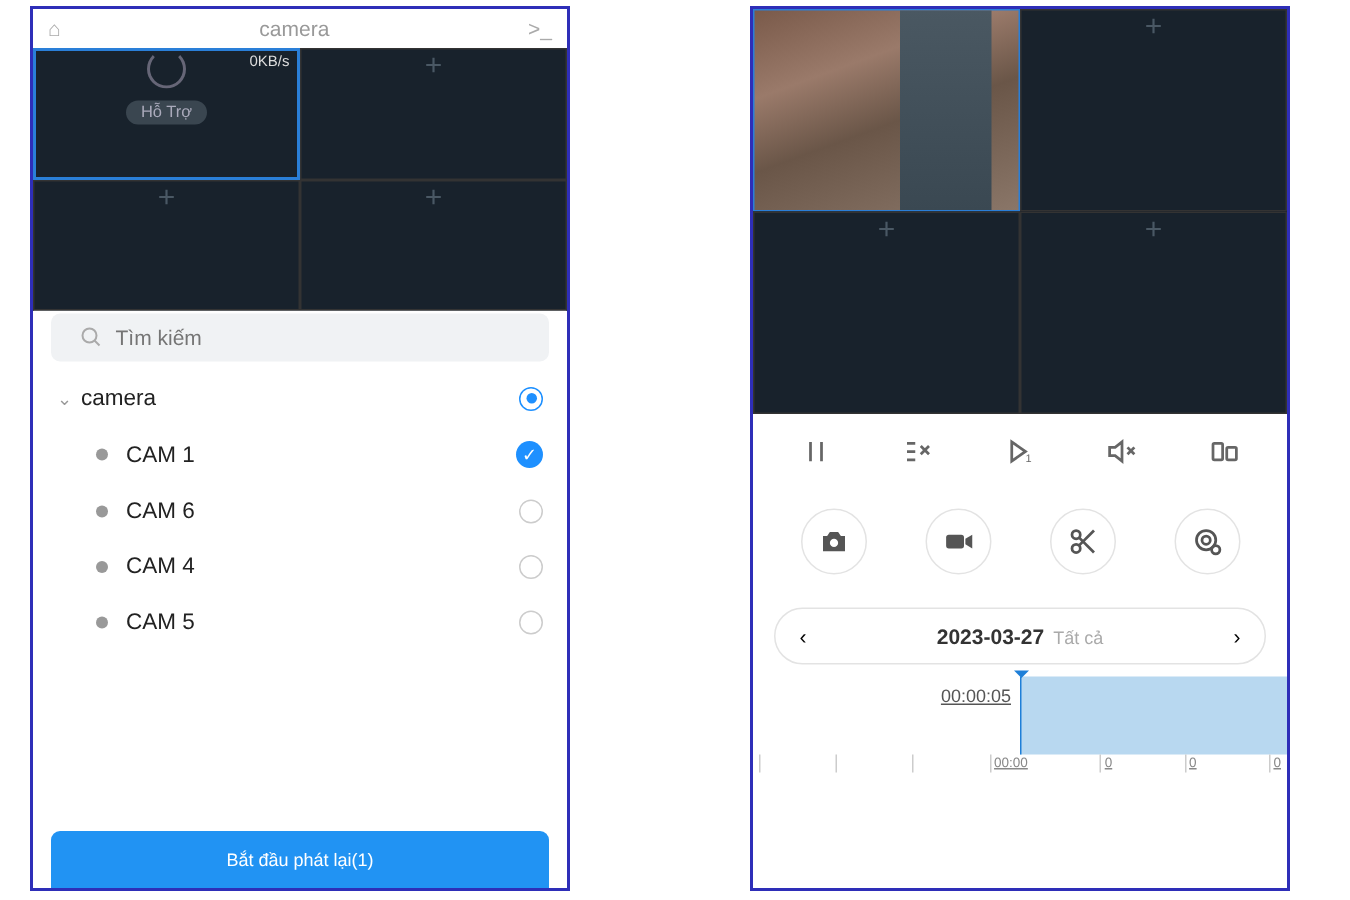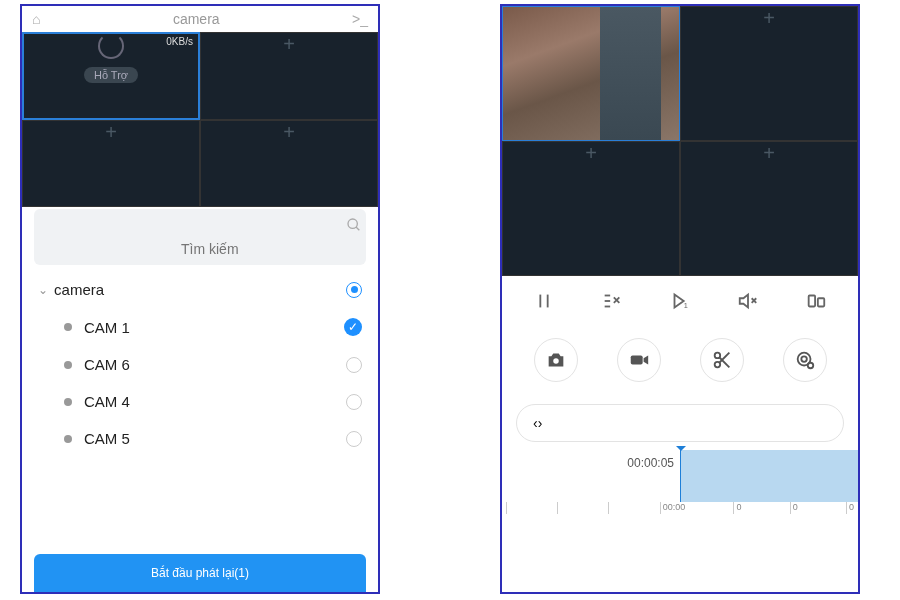--- a/index.html
+++ b/index.html
@@ -11,45 +11,45 @@
 .quad.q1 { height: 175px; }
 .quad.q2 { height: 270px; }
 .cell { border: 1px solid #333; background: #18222c; display: flex; flex-direction: column; align-items: center; position: relative; }
 .cell.sel { outline: 2px solid #2a7fd8; outline-offset: -2px; }
 .kb { position: absolute; top: 3px; right: 6px; color: #ddd; font-size: 10px; }
 .cam-label { position: absolute; top: 3px; left: 6px; color: #fff; font-size: 11px; }
 .plus { color: #4a5864; font-size: 20px; font-weight: 300; }
 .spinner { width: 26px; height: 26px; border: 2px solid #667; border-top-color: transparent; border-radius: 50%; margin-bottom: 8px; }
 .badge { background: #3a4650; color: #aab; font-size: 11px; padding: 2px 10px; border-radius: 10px; }
 .sheet { flex: 1; background: #fff; border-radius: 14px 14px 0 0; margin-top: -10px; padding: 12px 12px 0; display: flex; flex-direction: column; overflow: hidden; }
-.search { background: #f0f2f4; border-radius: 6px; padding: 8px 4px; display: flex; align-items: flex-end; gap: 8px; color: #aaa; margin-bottom: 6px; flex-direction: column; }
+.search { background: #f0f2f4; border-radius: 6px; padding: 8px 19px; display: flex; align-items: flex-start; gap: 8px; color: #aaa; margin-bottom: 6px; }
 .search input { border: none; background: transparent; outline: none; font-size: 14px; color: #666; flex: 1; }
 .row { display: flex; align-items: center; padding: 10px 4px; font-size: 15px; color: #222; }
 .chev { color: #999; margin-right: 6px; font-size: 12px; }
 .dot { width: 8px; height: 8px; border-radius: 50%; background: #999; margin: 0 12px 0 26px; }
 .radio { margin-left: auto; width: 16px; height: 16px; border: 1.5px solid #ccc; border-radius: 50%; display: flex; align-items: center; justify-content: center; }
 .radio.active { border-color: #1e90ff; }
 .radio.active::after { content: ""; width: 7px; height: 7px; background: #1e90ff; border-radius: 50%; }
 .check { margin-left: auto; width: 18px; height: 18px; background: #1e90ff; border-radius: 50%; display: flex; align-items: center; justify-content: center; color: #fff; font-size: 12px; }
 .footer-btn { margin-top: auto; background: #2193f3; color: #fff; text-align: center; padding: 12px; font-size: 12px; border-radius: 6px 6px 0 0; }
 .feed { background: linear-gradient(160deg, #7a5a4a 0%, #9a7a6a 30%, #6a5648 55%, #8a7668 100%); width: 100%; height: 100%; position: relative; }
 .feed::after { content: ""; position: absolute; left: 55%; top: 0; bottom: 0; width: 35%; background: linear-gradient(180deg, #4a5862, #3a4852); }
 .controls { display: flex; justify-content: space-around; padding: 14px 8px; color: #666; }
 .controls svg, .icon-btn svg { width: 22px; height: 22px; }
 .icon-row { display: flex; justify-content: space-around; padding: 8px 12px; }
 .icon-btn { width: 44px; height: 44px; border: 1px solid #e3e3e3; border-radius: 50%; display: flex; align-items: center; justify-content: center; color: #555; }
 .date-picker { margin: 14px 14px 8px; border: 1px solid #e3e3e3; border-radius: 24px; padding: 10px 16px; display: flex; align-items: center; font-size: 14px; }
 .date-picker .lbl { flex: 1; text-align: center; font-weight: 600; color: #333; }
 .date-picker .sub { color: #aaa; font-size: 12px; margin-left: 6px; font-weight: 400; }
 .timeline { height: 70px; position: relative; background: #fff; }
 .tl-fill { position: absolute; left: 50%; top: 0; right: 0; bottom: 18px; background: #b8d8f0; }
-.tl-time { position: absolute; left: 50%; top: 6px; transform: translateX(-100%); padding-right: 6px; font-size: 12px; color: #555; }
+.tl-time { position: absolute; left: 50%; top: 6px; transform: translateX(-100%); padding-right: 6px; font-size: 12px; color: #555; text-decoration: underline; }
 .tl-cursor { position: absolute; left: 50%; top: 0; bottom: 18px; width: 1px; background: #1e7fd8; }
 .tl-cursor::before { content: ""; position: absolute; top: -4px; left: -4px; border: 5px solid transparent; border-top-color: #1e7fd8; }
-.tl-ticks { position: absolute; bottom: 0; left: 0; right: 0; height: 18px; display: flex; justify-content: space-between; padding: 0 4px; font-size: 9px; color: #888; }
+.tl-ticks { position: absolute; bottom: 0; left: 0; right: 0; height: 18px; display: flex; justify-content: space-between; padding: 0 4px; font-size: 9px; color: #888; text-decoration: underline; }
 .tl-ticks span { border-left: 1px solid #ccc; padding-left: 2px; height: 12px; }
 </style>
 </head>
 <body>
 
 <div class="phone">
   <div class="header">
     <span>⌂</span>
     <span class="header-title">camera</span>
     <span>&gt;_</span>
@@ -173,20 +173,21 @@
     <div class="icon-btn">
         <svg viewBox="0 0 24 24" fill="none" stroke="currentColor" stroke-width="2">
           <circle cx="11" cy="11" r="7"></circle>
           <circle cx="11" cy="11" r="3"></circle>
           <circle cx="18" cy="18" r="3"></circle>
         </svg>
       </div>
   </div>
   <div class="date-picker">
     <span>‹</span>
+    <span class="lbl"><span>2023-03-27</span><span class="sub">Tất cả</span></span>
     <span>›</span>
   </div>
   <div class="timeline">
     <div class="tl-fill"></div>
     <div class="tl-time">00:00:05</div>
     <div class="tl-cursor"></div>
     <div class="tl-ticks">
       <span></span>
         <span></span>
         <span></span>

